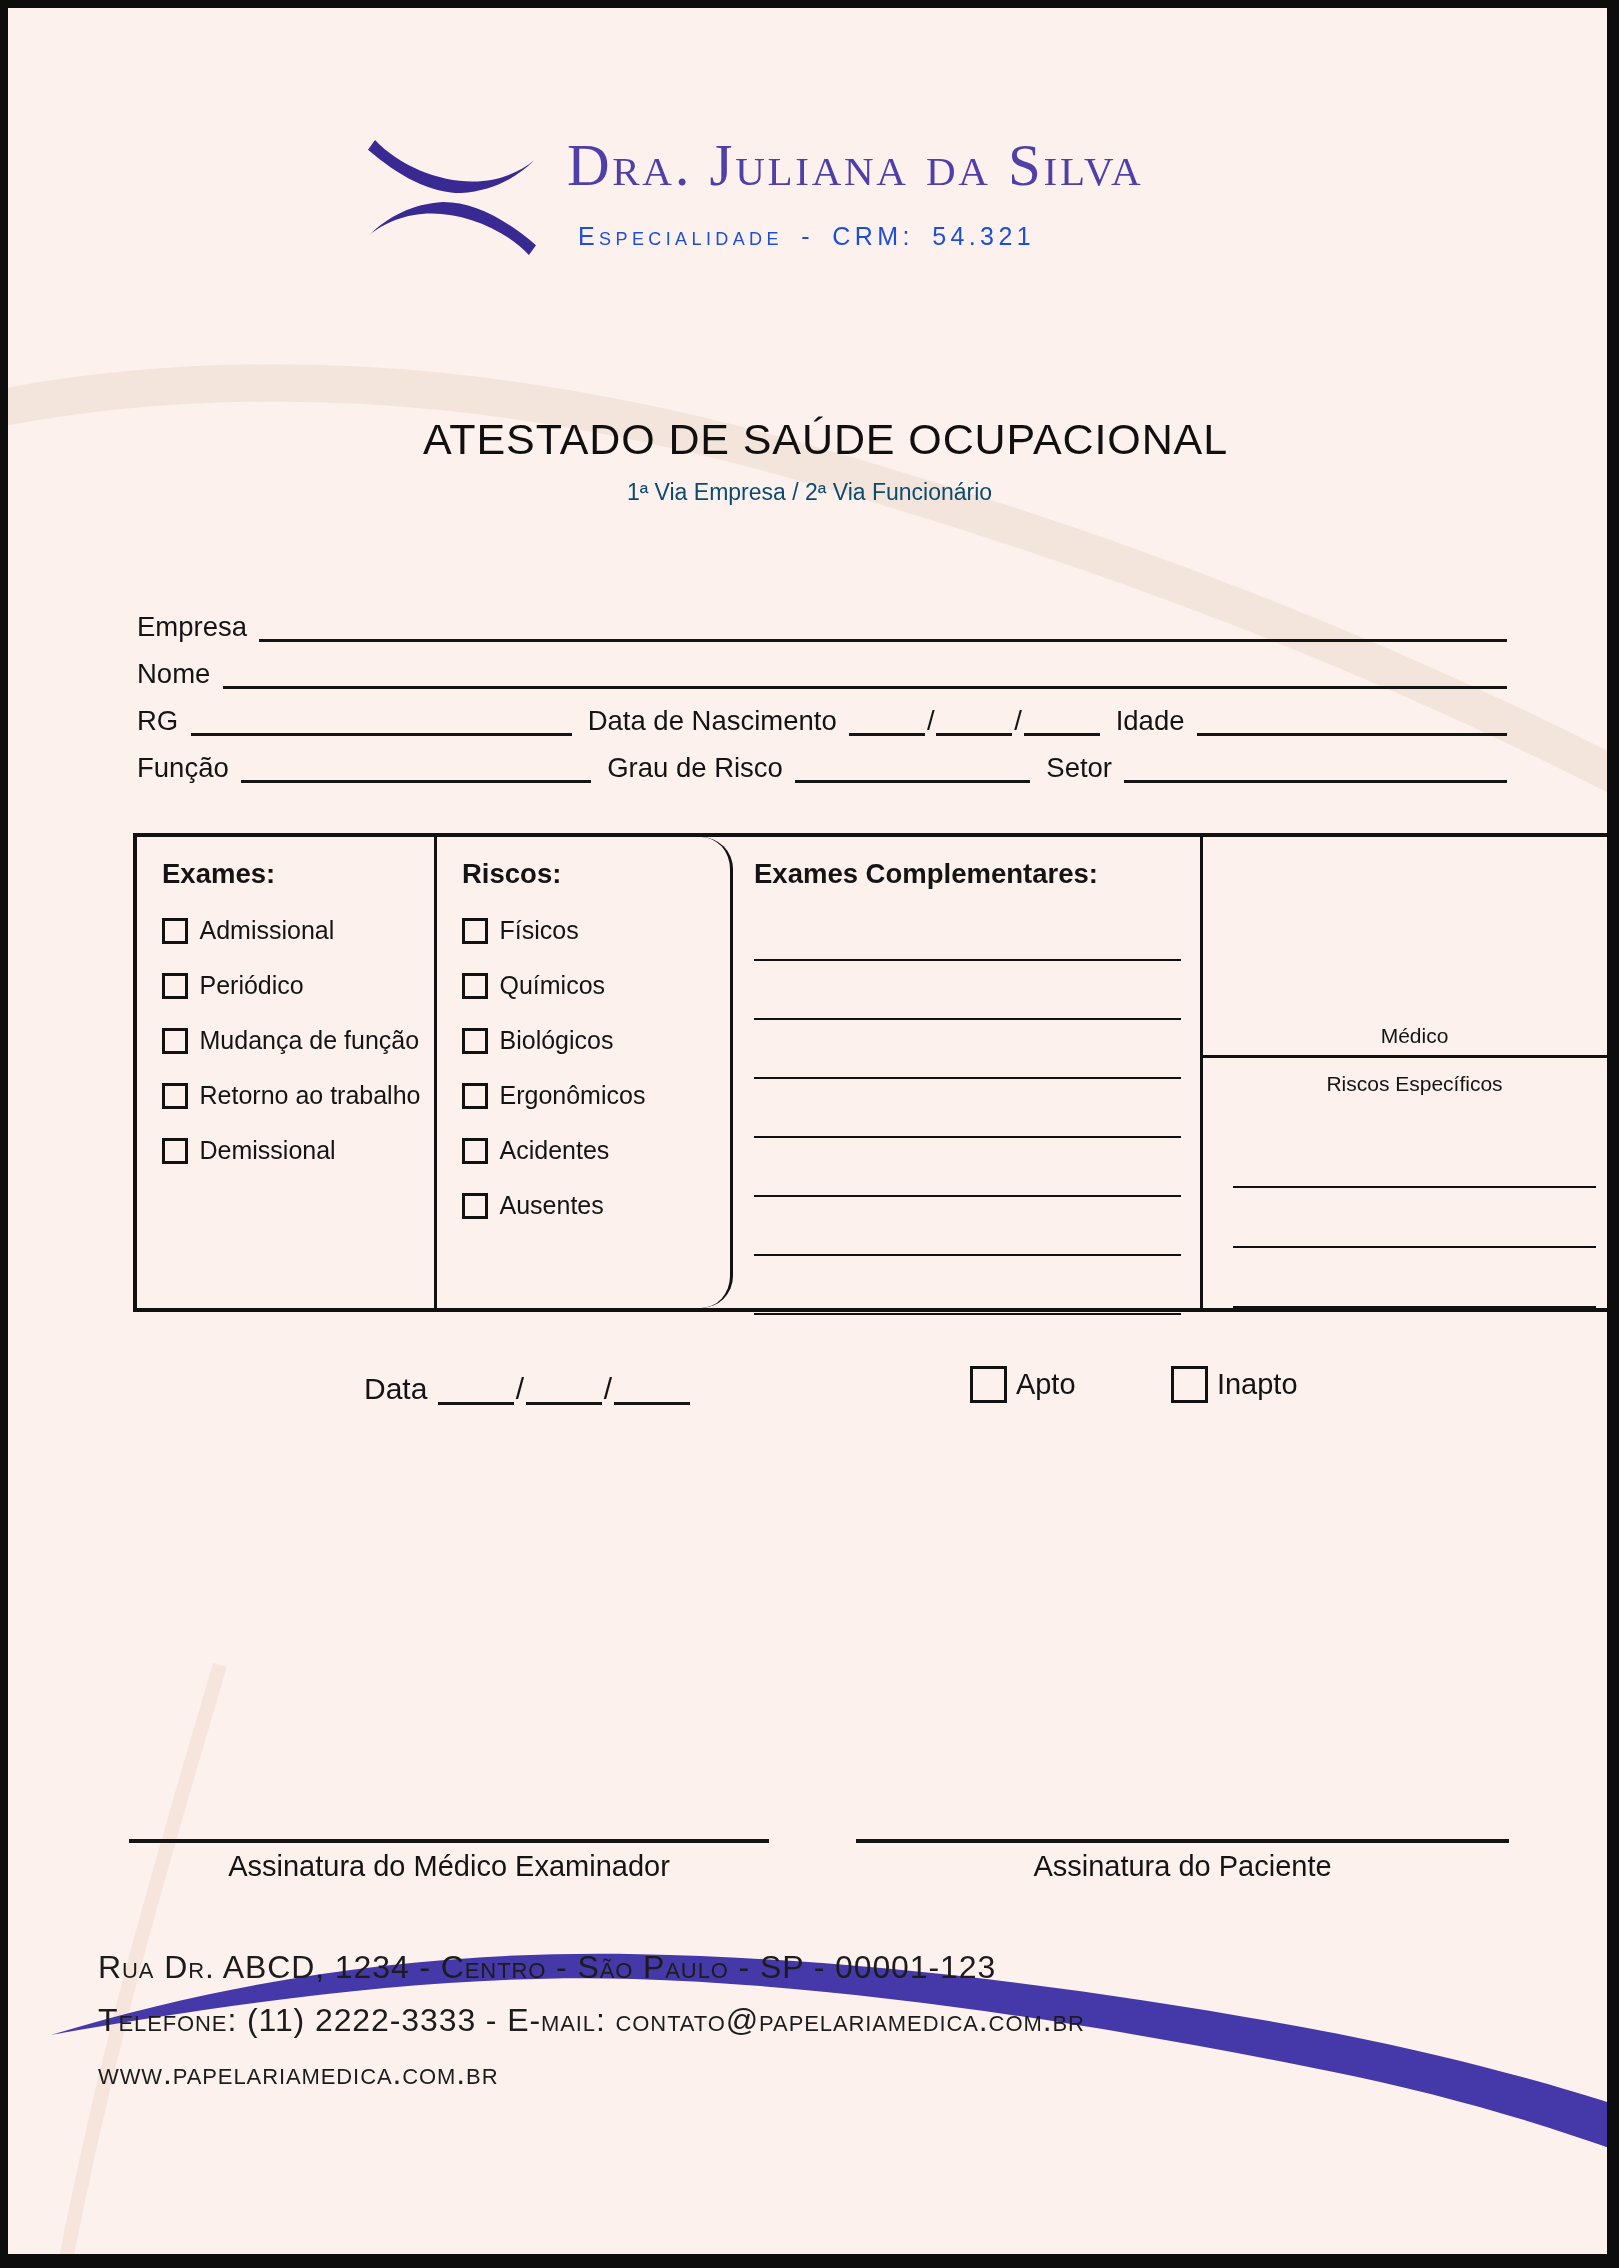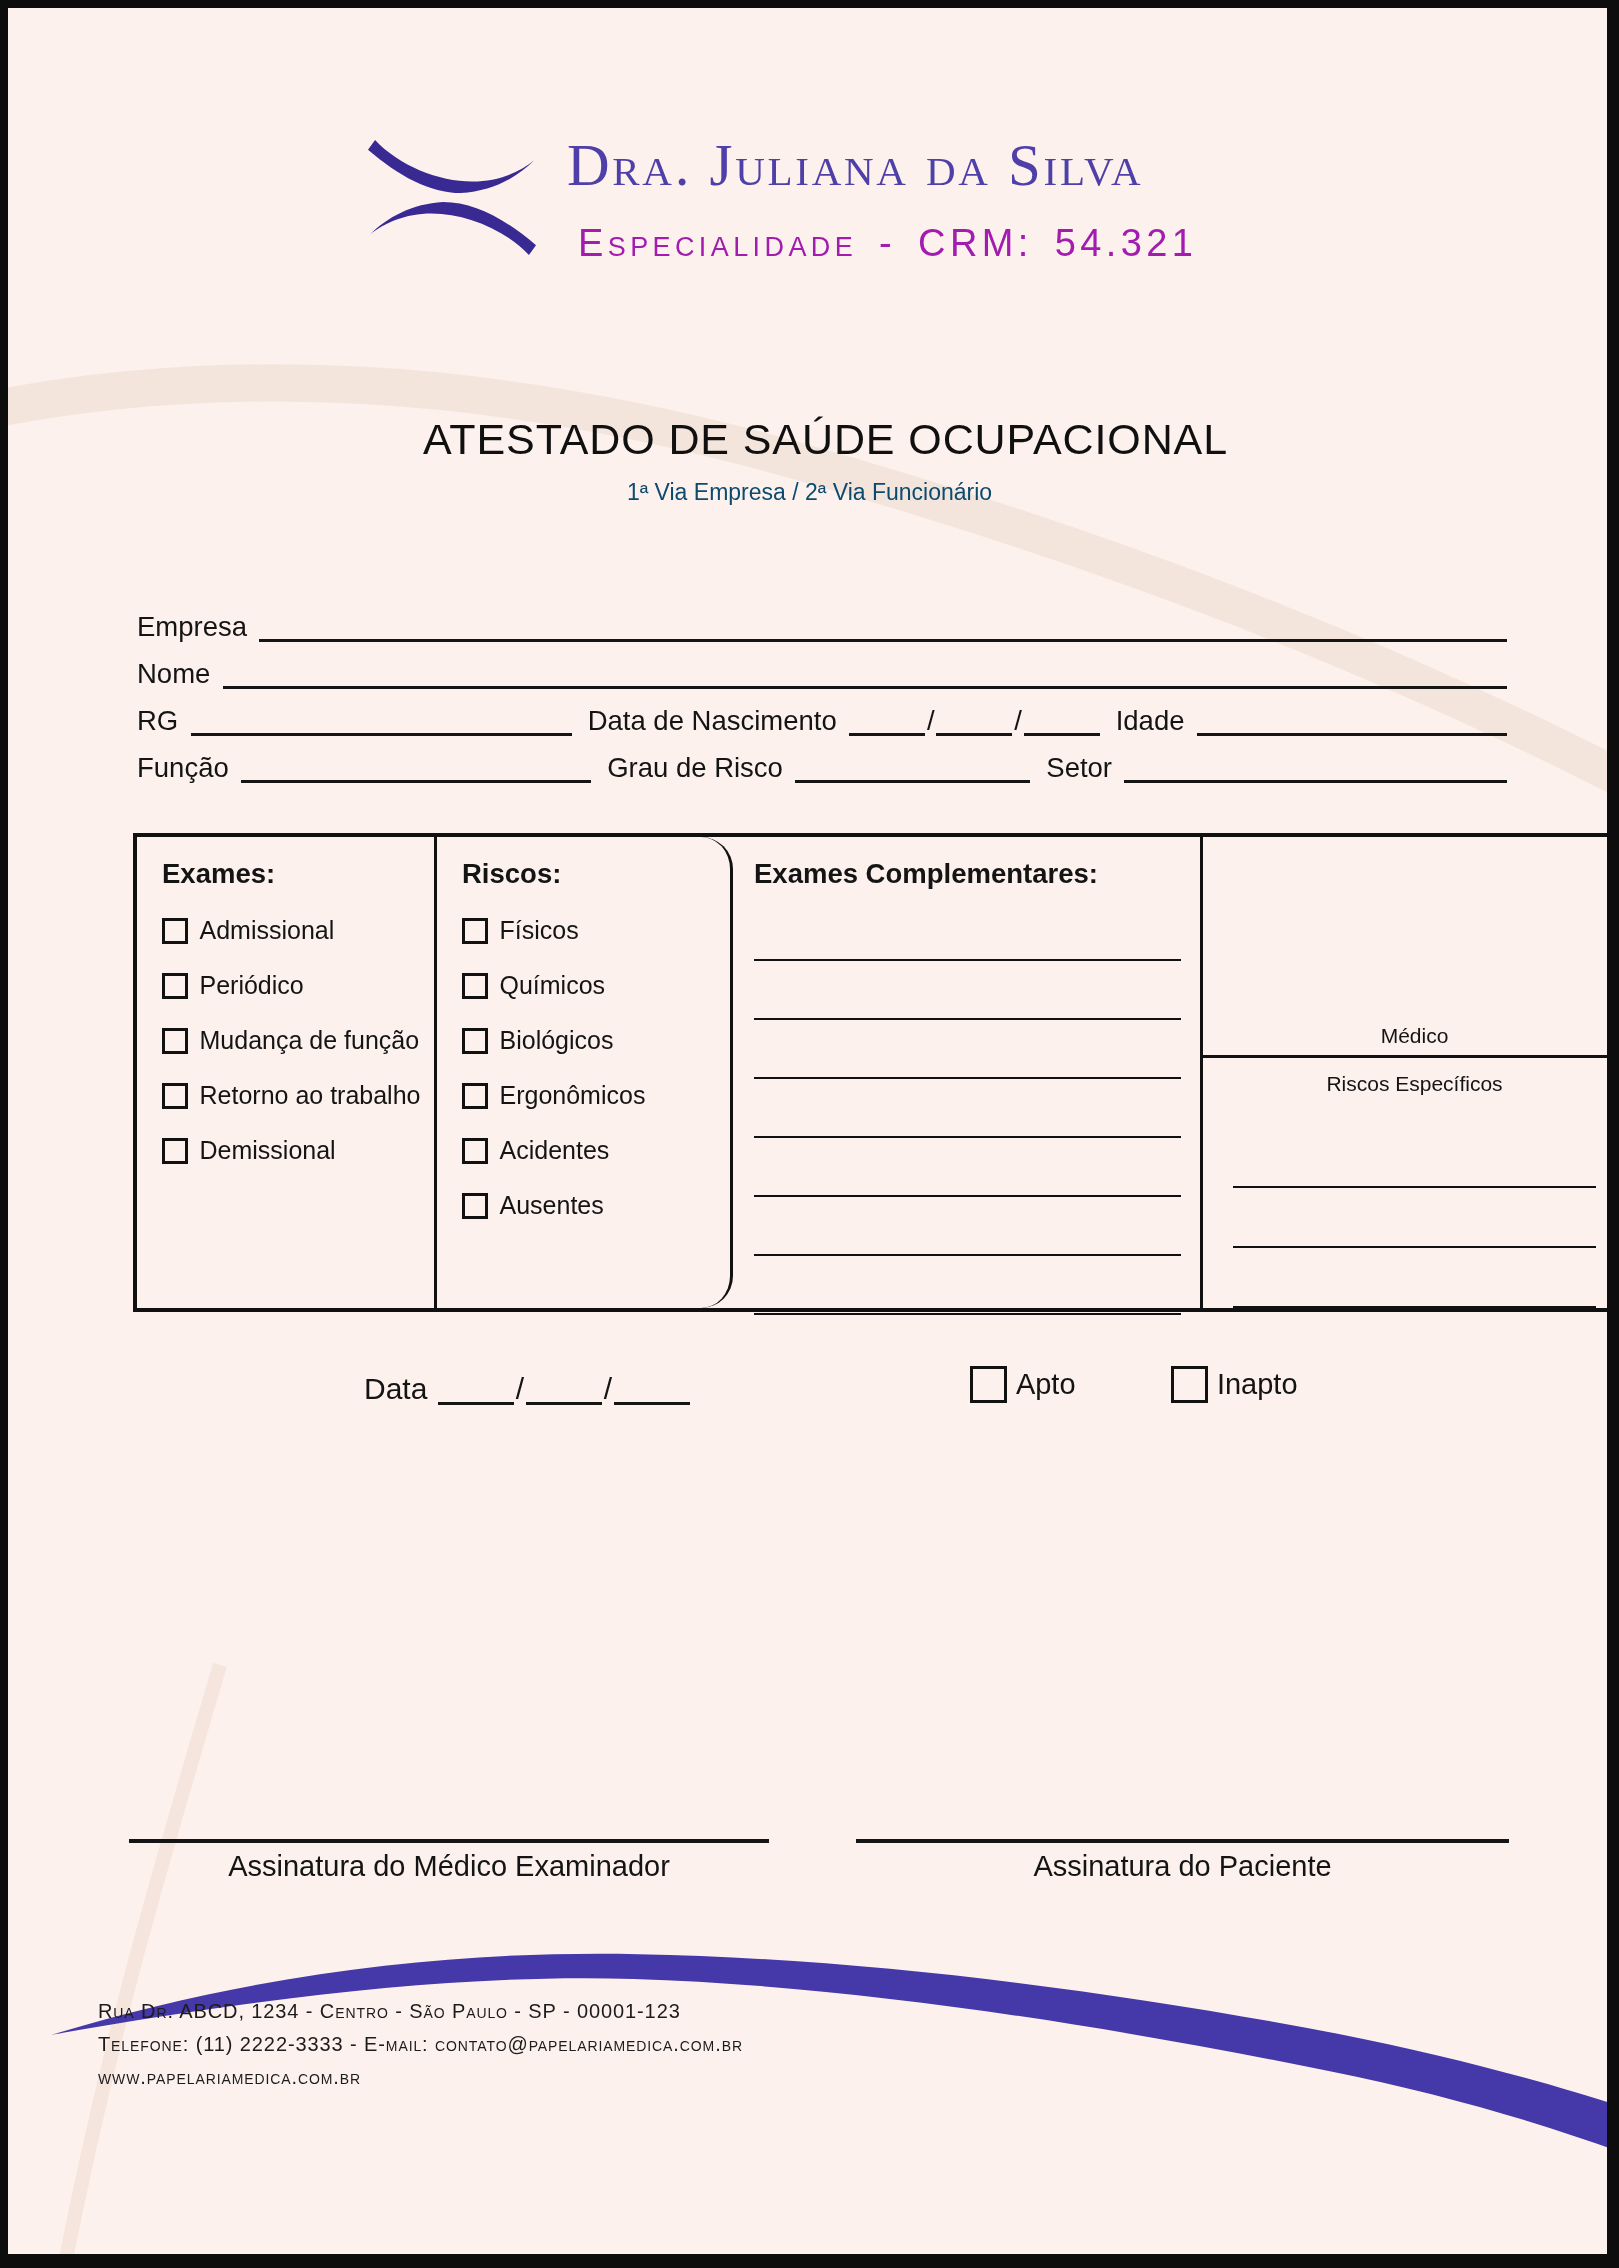--- a/index.html
+++ b/index.html
@@ -25,22 +25,22 @@
   .doc-name{
     position:absolute;left:567px;top:131px;width:798px;
     font-family:"Liberation Serif",serif;
     font-variant:small-caps;
     font-size:59px;letter-spacing:2.7px;
     color:#4f3fa8;white-space:nowrap;
   }
   .doc-spec{
     position:absolute;left:578px;top:222px;
     font-variant:small-caps;
-    font-size:38px;letter-spacing:4.4px;word-spacing:7px;
-    color:#a21caf;white-space:nowrap;
+    font-size:25px;letter-spacing:4.4px;word-spacing:7px;
+    color:#1d4ed8;white-space:nowrap;
   }
 
   
   .title{
     position:absolute;left:16px;top:415px;width:100%;
     text-align:center;font-size:43px;letter-spacing:0.9px;color:#101010;
   }
   .subtitle{
     position:absolute;left:0;top:479px;width:100%;
     text-align:center;font-size:23px;color:#0c4a6e;
@@ -103,22 +103,22 @@
   .apt.inapto{left:1139px;}
 
   
   .sig{position:absolute;top:1809px;text-align:center;font-size:29px;}
   .sig .sig-line{border-bottom:4.4px solid #151515;height:30px;margin-bottom:7px;}
   .sig.left{left:129px;width:640px;}
   .sig.right{left:856px;width:653px;}
 
   
   .footer{
-    position:absolute;left:98px;top:1995px;width:1241px;
-    font-variant:small-caps;font-size:20px;letter-spacing:0.9px;
+    position:absolute;left:98px;top:1941px;width:1241px;
+    font-variant:small-caps;font-size:32px;letter-spacing:0.9px;
     color:#1c1c1c;line-height:1.66;white-space:nowrap;
   }
 </style>
 </head>
 <body>
 
 <div class="page">
 
   <svg class="deco" width="1619" height="2268" viewBox="0 0 1826 2558">
     <path d="M -40 468 C 250 406, 560 424, 900 520 C 1240 616, 1560 736, 1890 910" fill="none" stroke="#eddacd" stroke-width="42" opacity="0.55"></path>

